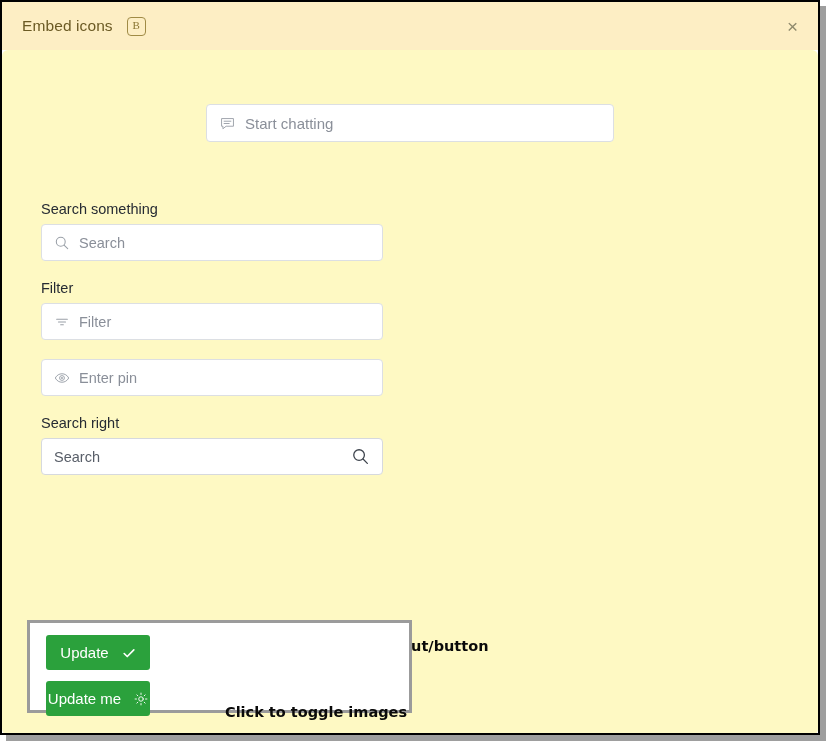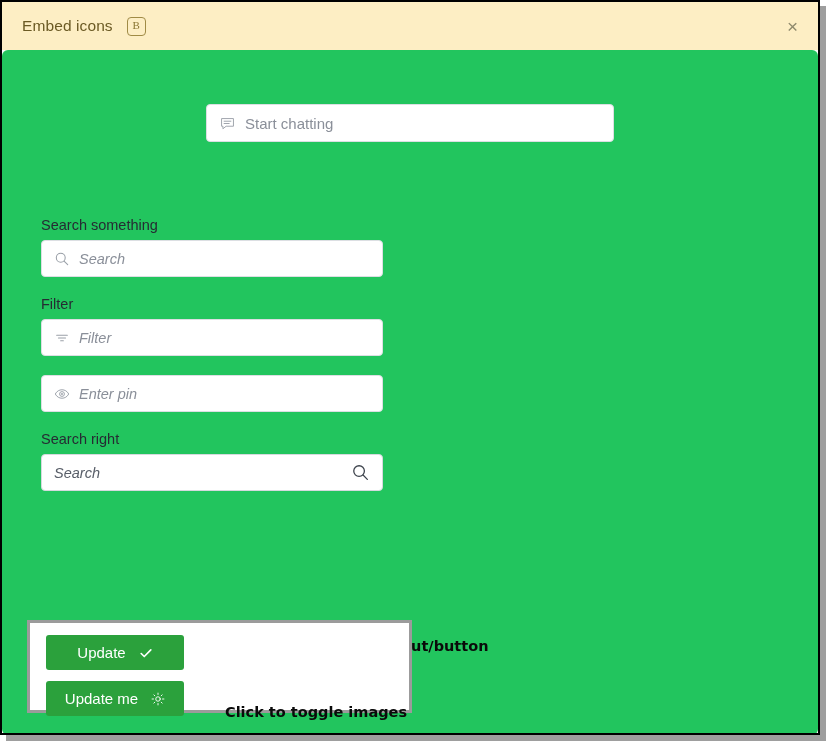--- a/index.html
+++ b/index.html
@@ -65,21 +65,21 @@
     color: #8f8a6d;
     cursor: pointer;
     line-height: 1;
     user-select: none;
   }
 
   
   .content {
     position: relative;
     height: calc(100% - 46px);
-    background: #22c55e;
+    background: #fef9c3;
     border-radius: 6px;
   }
 
   
   .chat-row {
     display: flex;
     justify-content: center;
     padding-top: 54px;
   }
   .chat-input {
@@ -96,21 +96,21 @@
   .chat-input .ph {
     font-size: 15px;
     color: #8a8f99;
     margin-left: 9px;
   }
 
   
   .fields {
     position: absolute;
     left: 39px;
-    top: 167px;
+    top: 151px;
     width: 345px;
   }
   .field {
     margin-bottom: 19px;
   }
   .field-label {
     font-size: 14.5px;
     color: #262b33;
     margin-bottom: 7px;
     display: block;
@@ -118,21 +118,20 @@
   .field-box {
     width: 342px;
     height: 37px;
     border: 1px solid #dcdfe3;
     border-radius: 4px;
     display: flex;
     align-items: center;
     padding: 0 12px;
     box-sizing: border-box;
     background: #fff;
-    font-style: italic;
   }
   .field-box .ph {
     font-size: 14.5px;
     color: #8a8f99;
     margin-left: 9px;
   }
   .field-box.right-icon {
     justify-content: space-between;
     border-color: #d6d9de;
   }
@@ -167,21 +166,21 @@
     top: 570px;
     width: 385px;
     height: 93px;
     border: 3px solid #9b9b9b;
     box-sizing: border-box;
     background: #ffffff;
   }
   .btn {
     position: absolute;
     left: 16px;
-    width: 138px;
+    width: 104px;
     height: 35px;
     background: #2ba13c;
     border: none;
     border-radius: 3px;
     color: #ffffff;
     font-size: 15px;
     font-family: "Liberation Sans", sans-serif;
     display: flex;
     align-items: center;
     justify-content: center;

